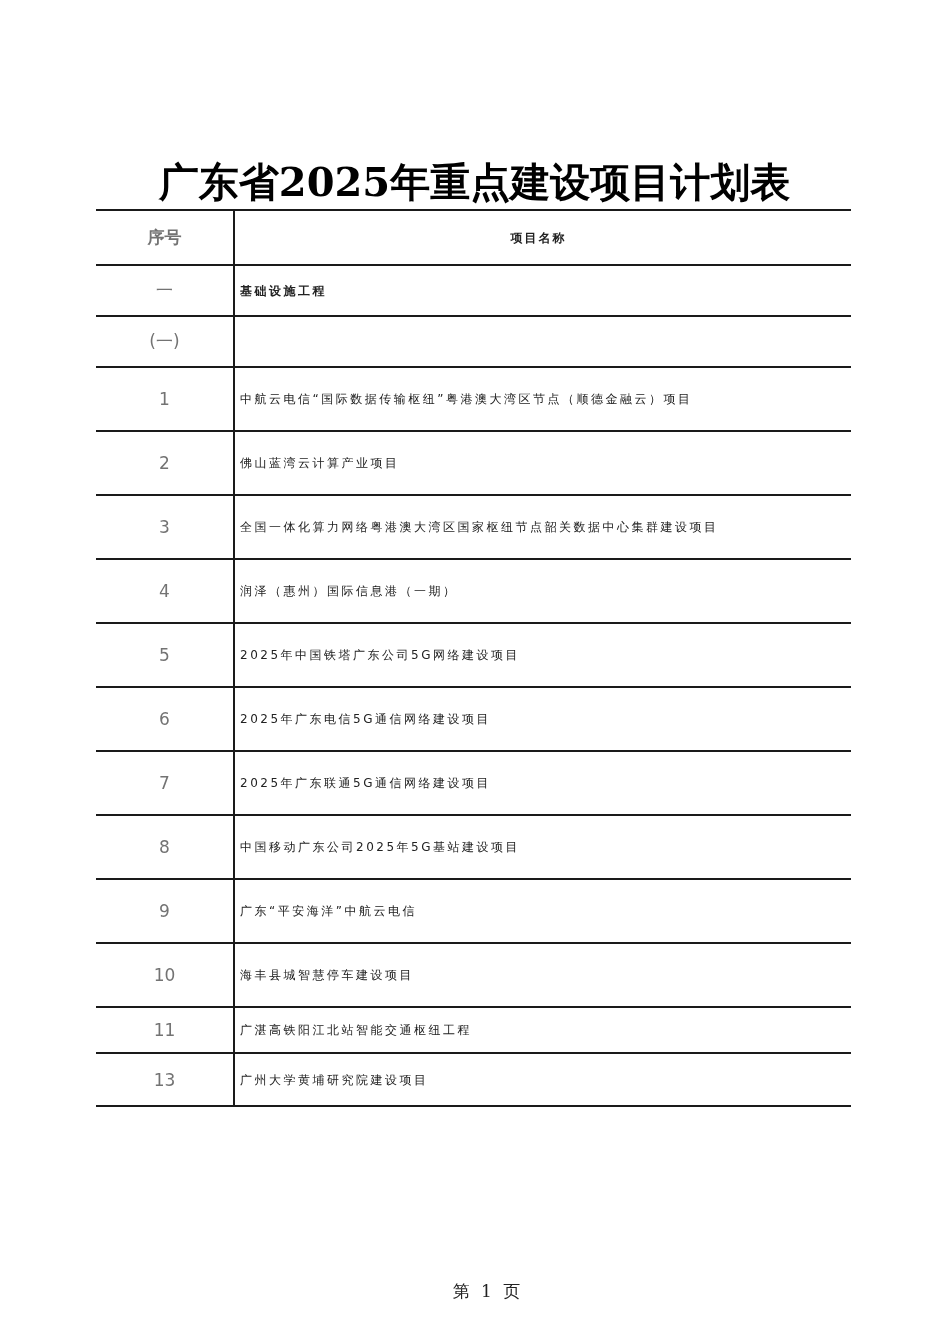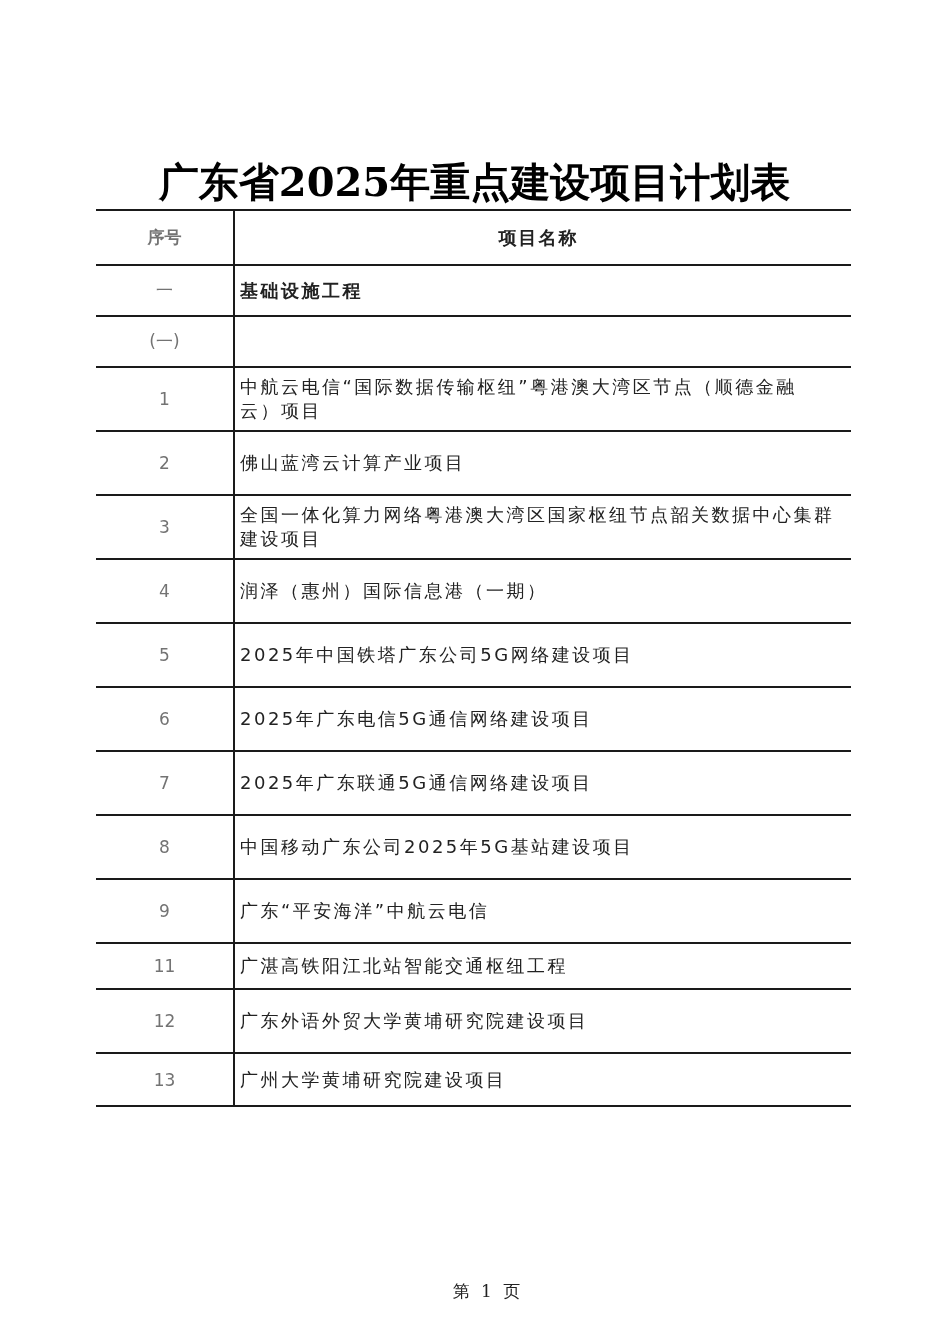--- a/index.html
+++ b/index.html
@@ -7,21 +7,21 @@
          font-family:"DejaVu Sans", "Liberation Sans", sans-serif; color:#111; }
   .title { position:absolute; left:0; top:118px; width:949px; text-align:center;
            font-family:"DejaVu Serif", "Liberation Serif", serif; font-weight:bold;
            font-size:40px; letter-spacing:0px; color:#000;margin-top:37px; }
   .table { position:absolute; left:96px; top:209px; width:755px; }
   .row { position:relative; display:flex; border-bottom:2px solid #1a1a1a; box-sizing:border-box; }
   .row.first { border-top:2px solid #1a1a1a; }
   .cell-no { width:137px; flex:none; border-right:2px solid #1a1a1a; display:flex;
              align-items:center; justify-content:center; font-size:17px; color:#737373; }
   .cell-name { flex:1; display:flex; align-items:center; padding:0 14px 0 5px;
-               font-size:18px; letter-spacing:2.5px; line-height:24px; color:#222; }
+               font-size:12px; letter-spacing:2.5px; line-height:24px; color:#222; }
   .row.header .cell-name { justify-content:center; font-weight:bold; letter-spacing:2px; }
   .row.header .cell-no { font-weight:bold; }
   .row.section .cell-name { font-weight:bold; }
   .footer { position:absolute; left:12px; top:1280px; width:949px; text-align:center;
             font-family:"DejaVu Serif", "Liberation Serif", serif; font-size:17px; color:#222;
             word-spacing:6px; }
 </style>
 </head>
 <body>
 
@@ -68,27 +68,27 @@
     <div class="cell-name">2025年广东联通5G通信网络建设项目</div>
   </div>
   <div class="row" style="height:64px">
     <div class="cell-no">8</div>
     <div class="cell-name">中国移动广东公司2025年5G基站建设项目</div>
   </div>
   <div class="row" style="height:64px">
     <div class="cell-no">9</div>
     <div class="cell-name">广东“平安海洋”中航云电信</div>
   </div>
+  <div class="row" style="height:64px">
+    <div class="cell-no">10</div>
+    <div class="cell-name">海丰县城智慧停车建设项目</div>
+  </div>
   <div class="row" style="height:46px">
     <div class="cell-no">11</div>
     <div class="cell-name">广湛高铁阳江北站智能交通枢纽工程</div>
-  </div>
-  <div class="row" style="height:64px">
-    <div class="cell-no">12</div>
-    <div class="cell-name">广东外语外贸大学黄埔研究院建设项目</div>
   </div>
   <div class="row" style="height:53px">
     <div class="cell-no">13</div>
     <div class="cell-name">广州大学黄埔研究院建设项目</div>
   </div>
 </div>
 
 <div class="footer">第 1 页</div>
 
 </body></html>

